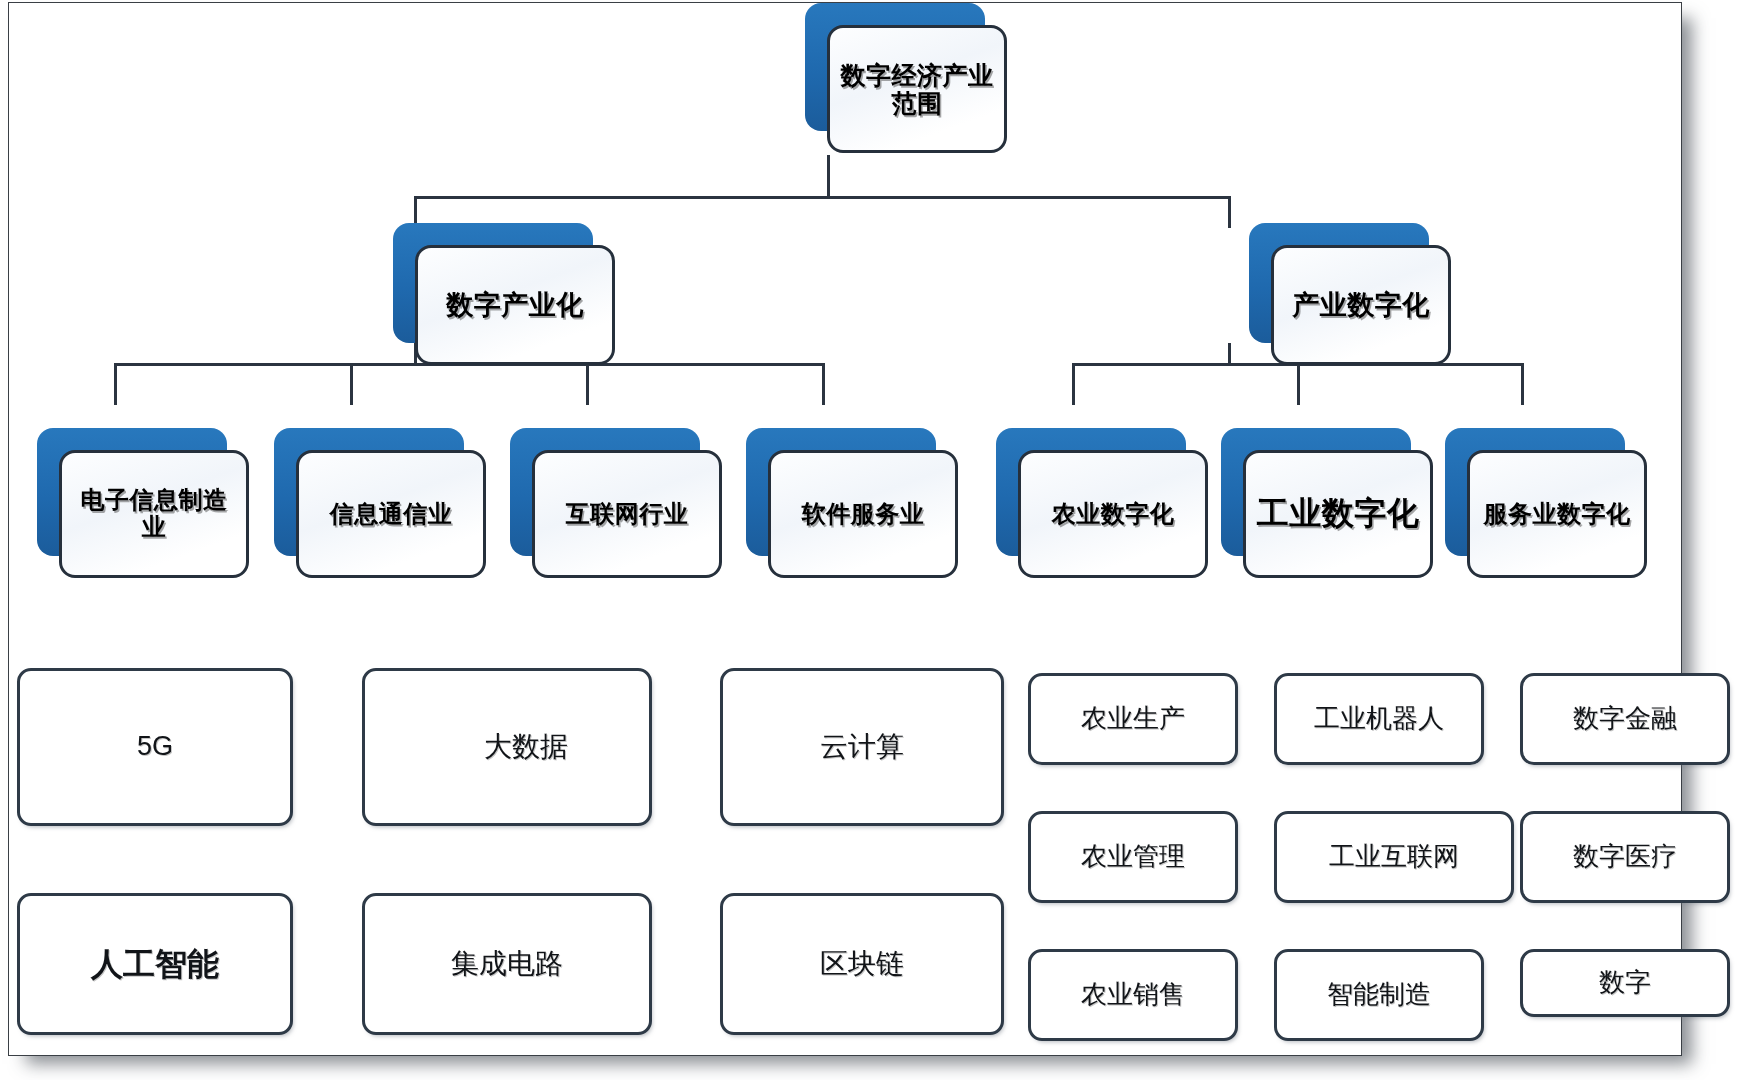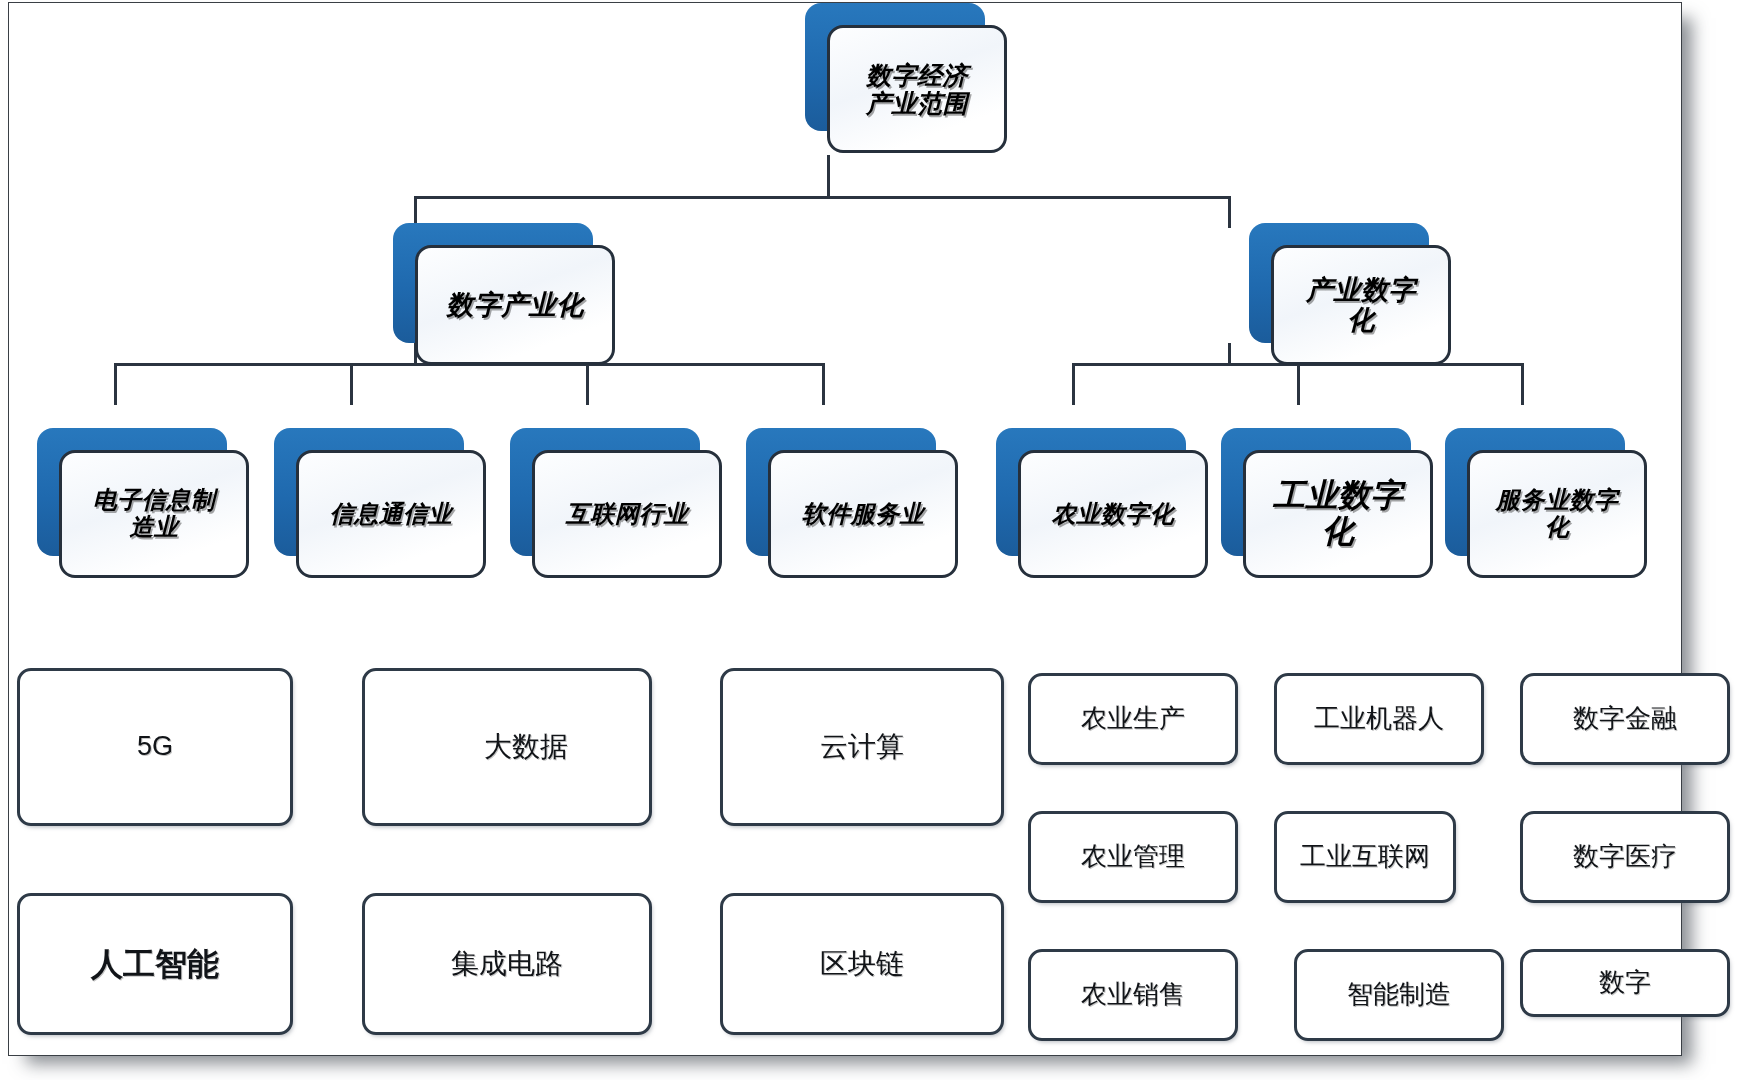--- a/index.html
+++ b/index.html
@@ -45,22 +45,21 @@
   .node .face {
     position: absolute;
     left: 22px; top: 22px;
     width: 100%; height: 100%;
     box-sizing: border-box;
     background: linear-gradient(160deg,#fdfeff 0%,#f1f5fa 42%,#ffffff 78%,#ffffff 100%);
     border: 3px solid #26303c;
     border-radius: 16px;
     display: flex; align-items: center; justify-content: center;
     text-align: center;
-    padding: 4px 24px;
-    font-style: italic;
+    padding: 4px 8px;
   }
   .node .face span {
     font-weight: 700;
     color: #000000;
     letter-spacing: 0.5px;
     line-height: 1.12;
     text-shadow: 1.5px 1.5px 0 rgba(60,60,60,0.45);
   }
 
   
@@ -210,33 +209,33 @@
       </div>
 
       <div class="leaf" style="left:1511px; top:670px; width:210px; height:92px;">
         <span style="font-size:26px;">数字金融</span>
       </div>
 
       <div class="leaf" style="left:1019px; top:808px; width:210px; height:92px;">
         <span style="font-size:26px;">农业管理</span>
       </div>
 
-      <div class="leaf" style="left:1265px; top:808px; width:182px; height:92px;">
+      <div class="leaf" style="left:1265px; top:808px; width:240px; height:92px;">
         <span style="font-size:26px;">工业互联网</span>
       </div>
 
       <div class="leaf" style="left:1511px; top:808px; width:210px; height:92px;">
         <span style="font-size:26px;">数字医疗</span>
       </div>
 
       <div class="leaf" style="left:1019px; top:946px; width:210px; height:92px;">
         <span style="font-size:26px;">农业销售</span>
       </div>
 
-      <div class="leaf" style="left:1265px; top:946px; width:210px; height:92px;margin-left:20px;">
+      <div class="leaf" style="left:1265px; top:946px; width:210px; height:92px;">
         <span style="font-size:26px;">智能制造</span>
       </div>
 
       <div class="leaf" style="left:1511px; top:946px; width:210px; height:68px;">
         <span style="font-size:26px;">数字</span>
       </div>
 
     </div>
   </div>
 </div>

